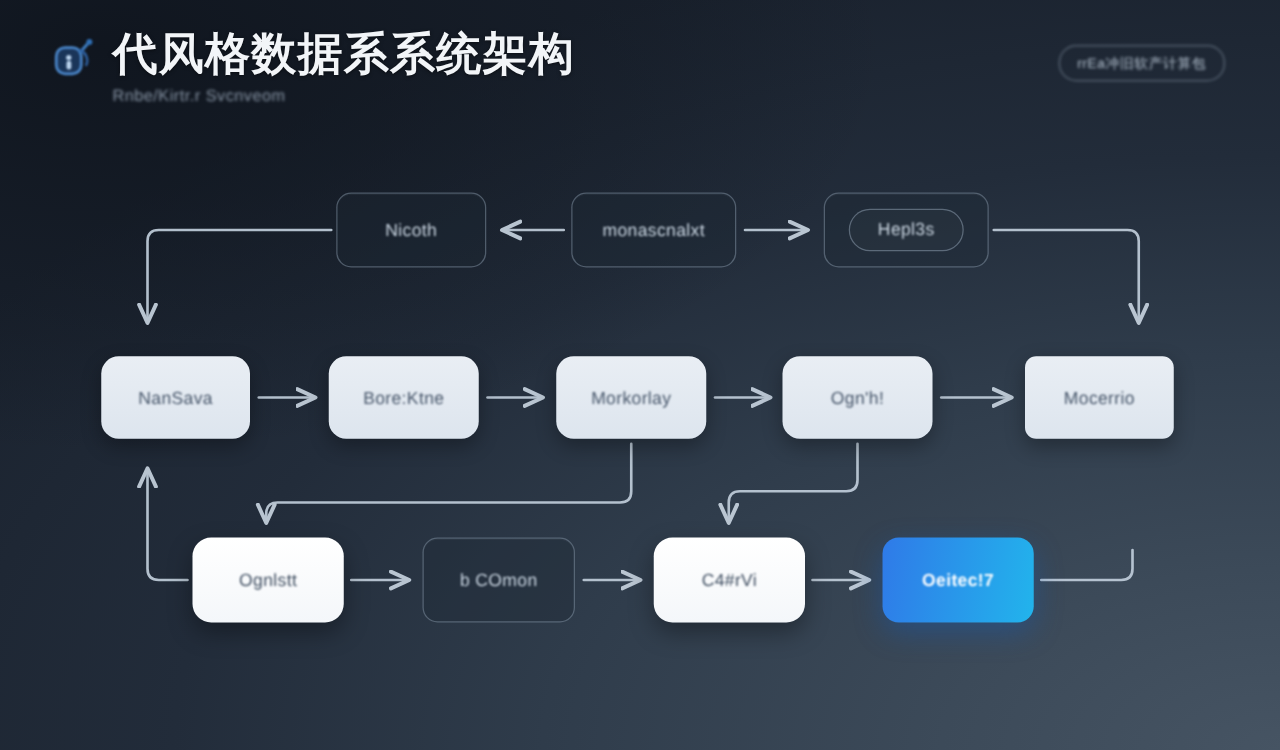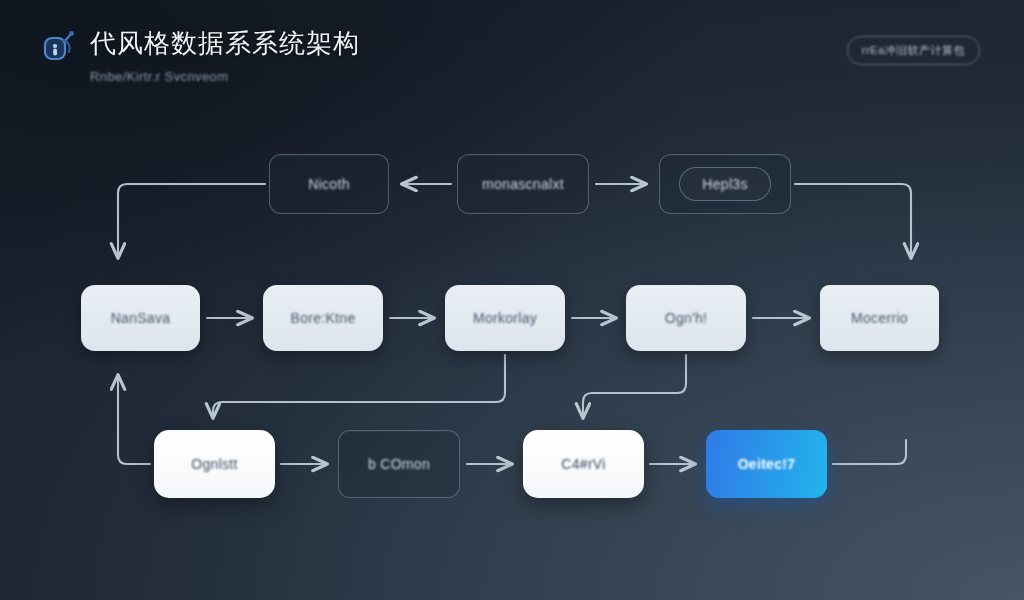--- a/index.html
+++ b/index.html
@@ -46,22 +46,22 @@
     height: 38px;
     margin-top: 4px;
     position: relative;
     filter: blur(0.7px);
   }
 
   #title-block { padding-top: 2px; }
 
   #page-title {
     color: #f2f5f8;
-    font-size: 26px;
-    font-weight: normal;
+    font-size: 36px;
+    font-weight: bold;
     letter-spacing: 1px;
     line-height: 34px;
     text-shadow: 0 1px 3px rgba(0,0,0,0.5);
     white-space: nowrap;
   }
 
   #page-subtitle {
     margin-top: 9px;
     color: #95a3b4;
     font-size: 13px;

